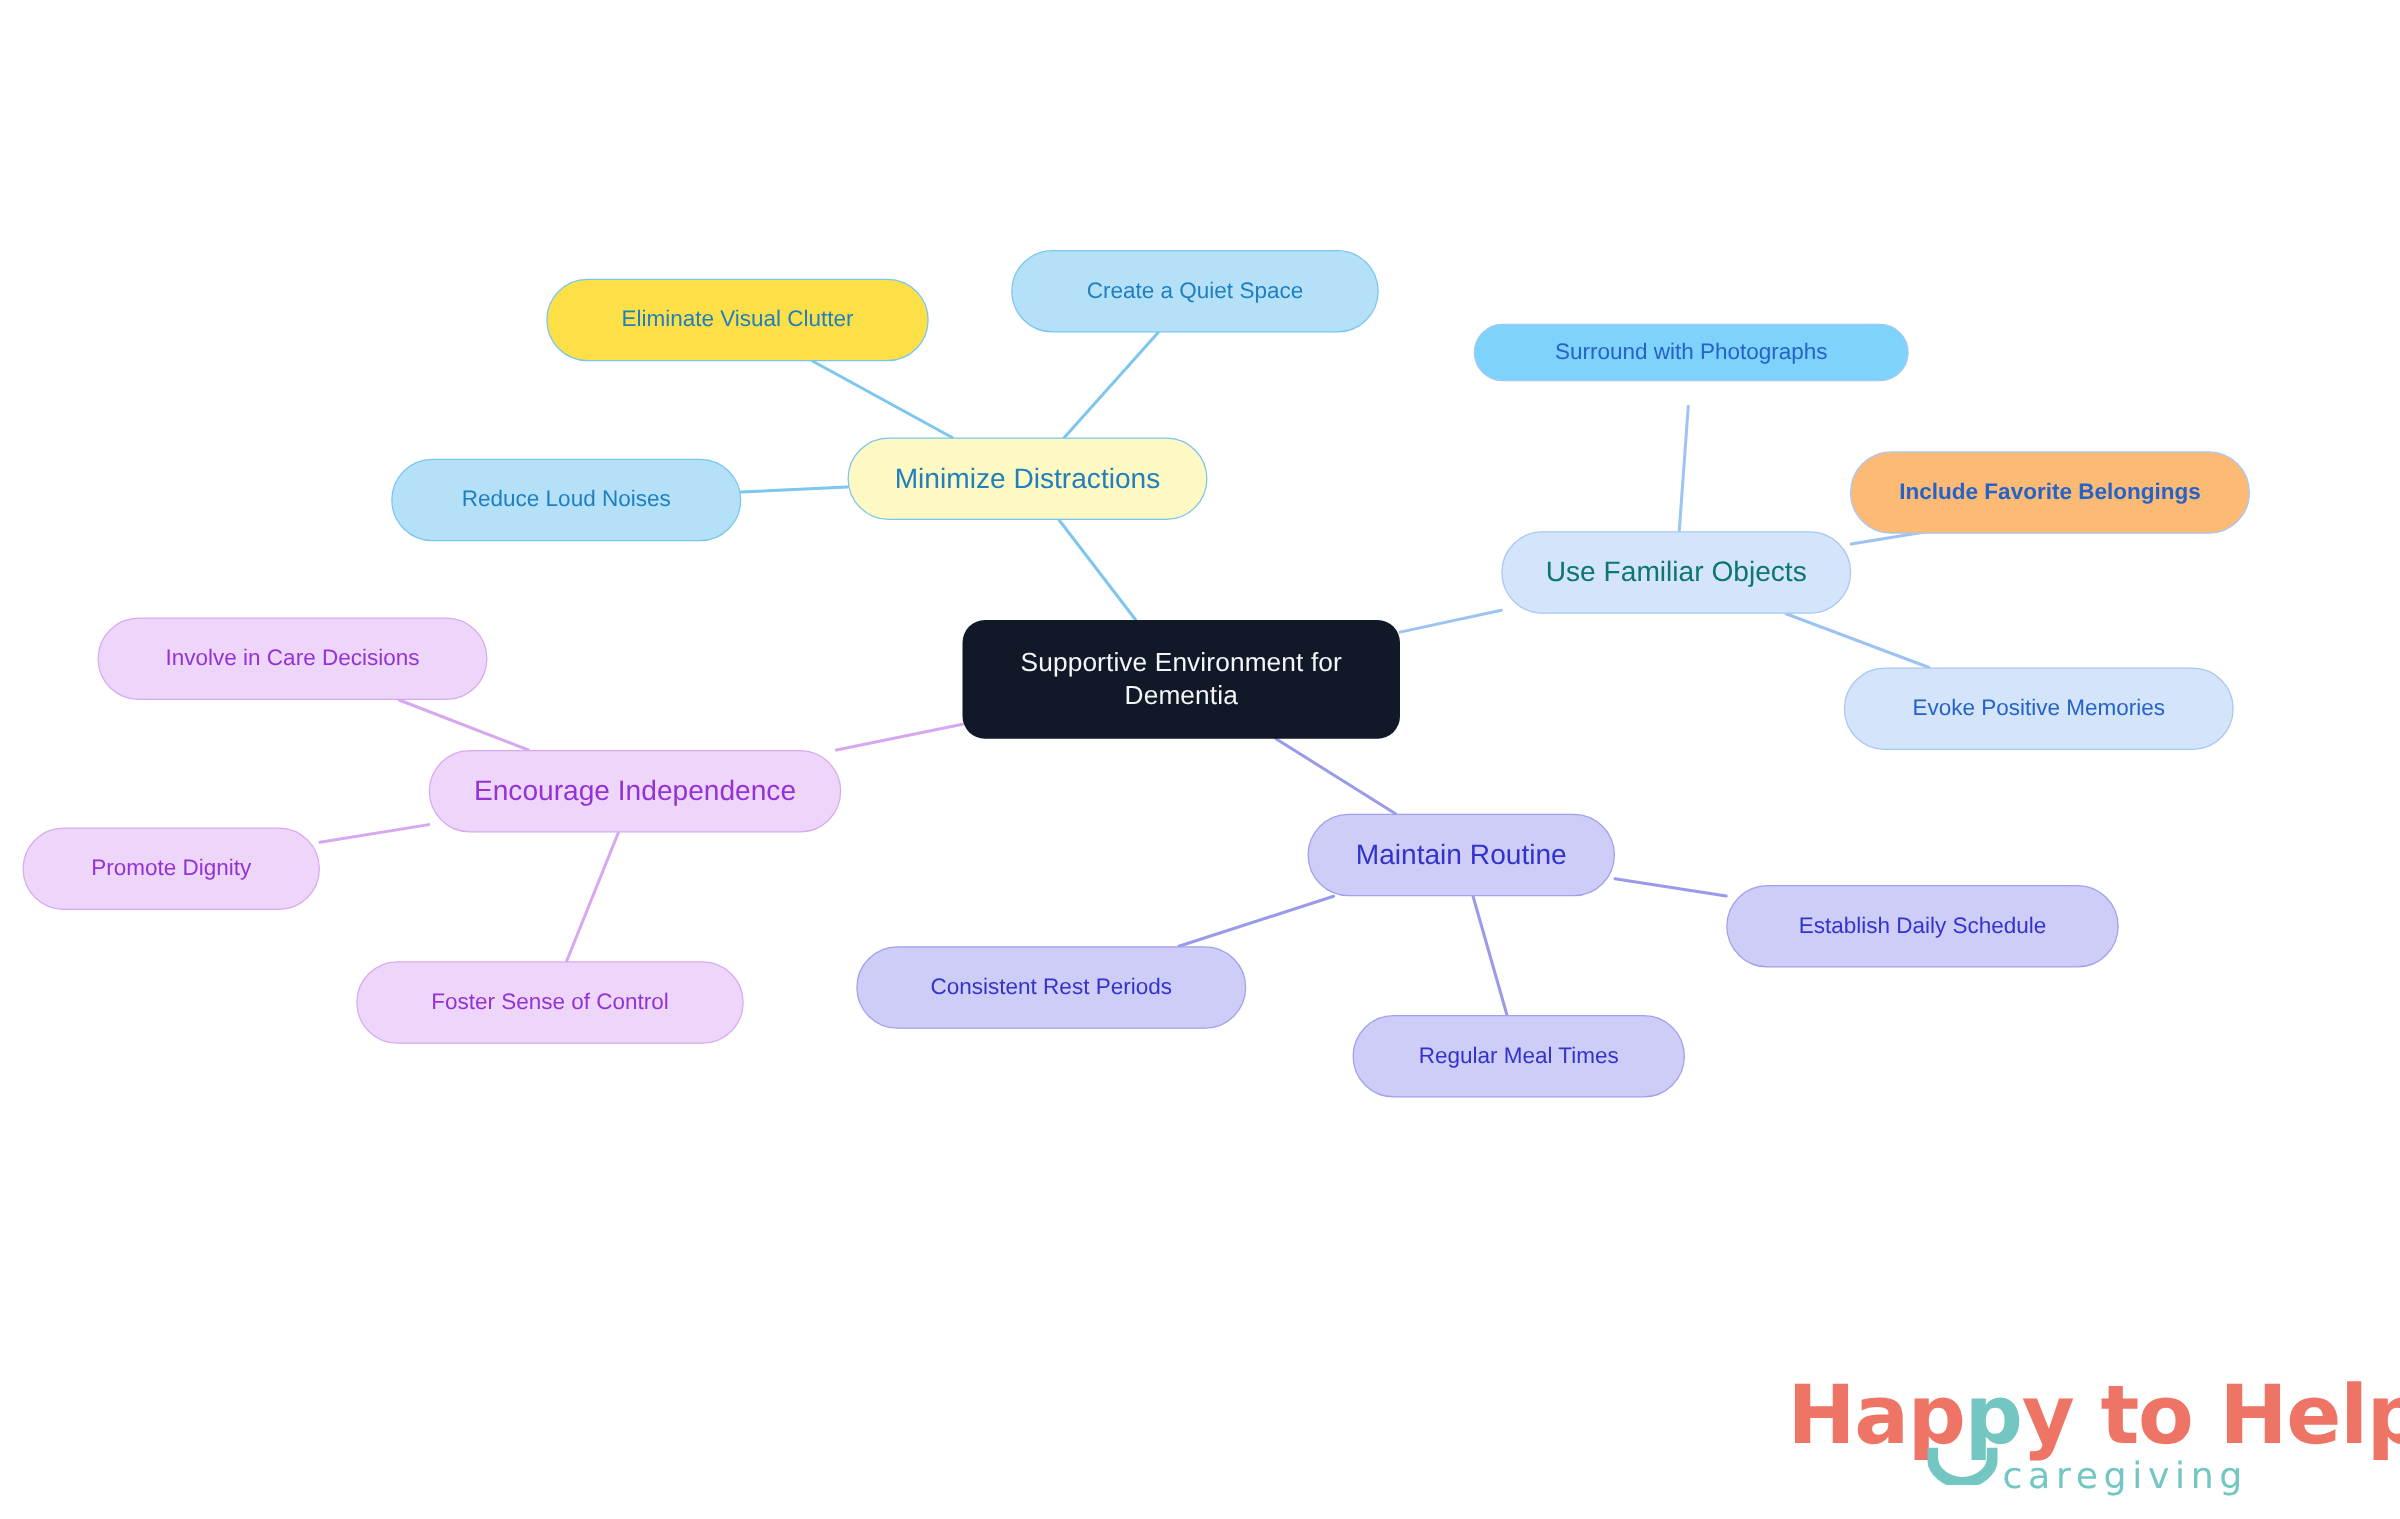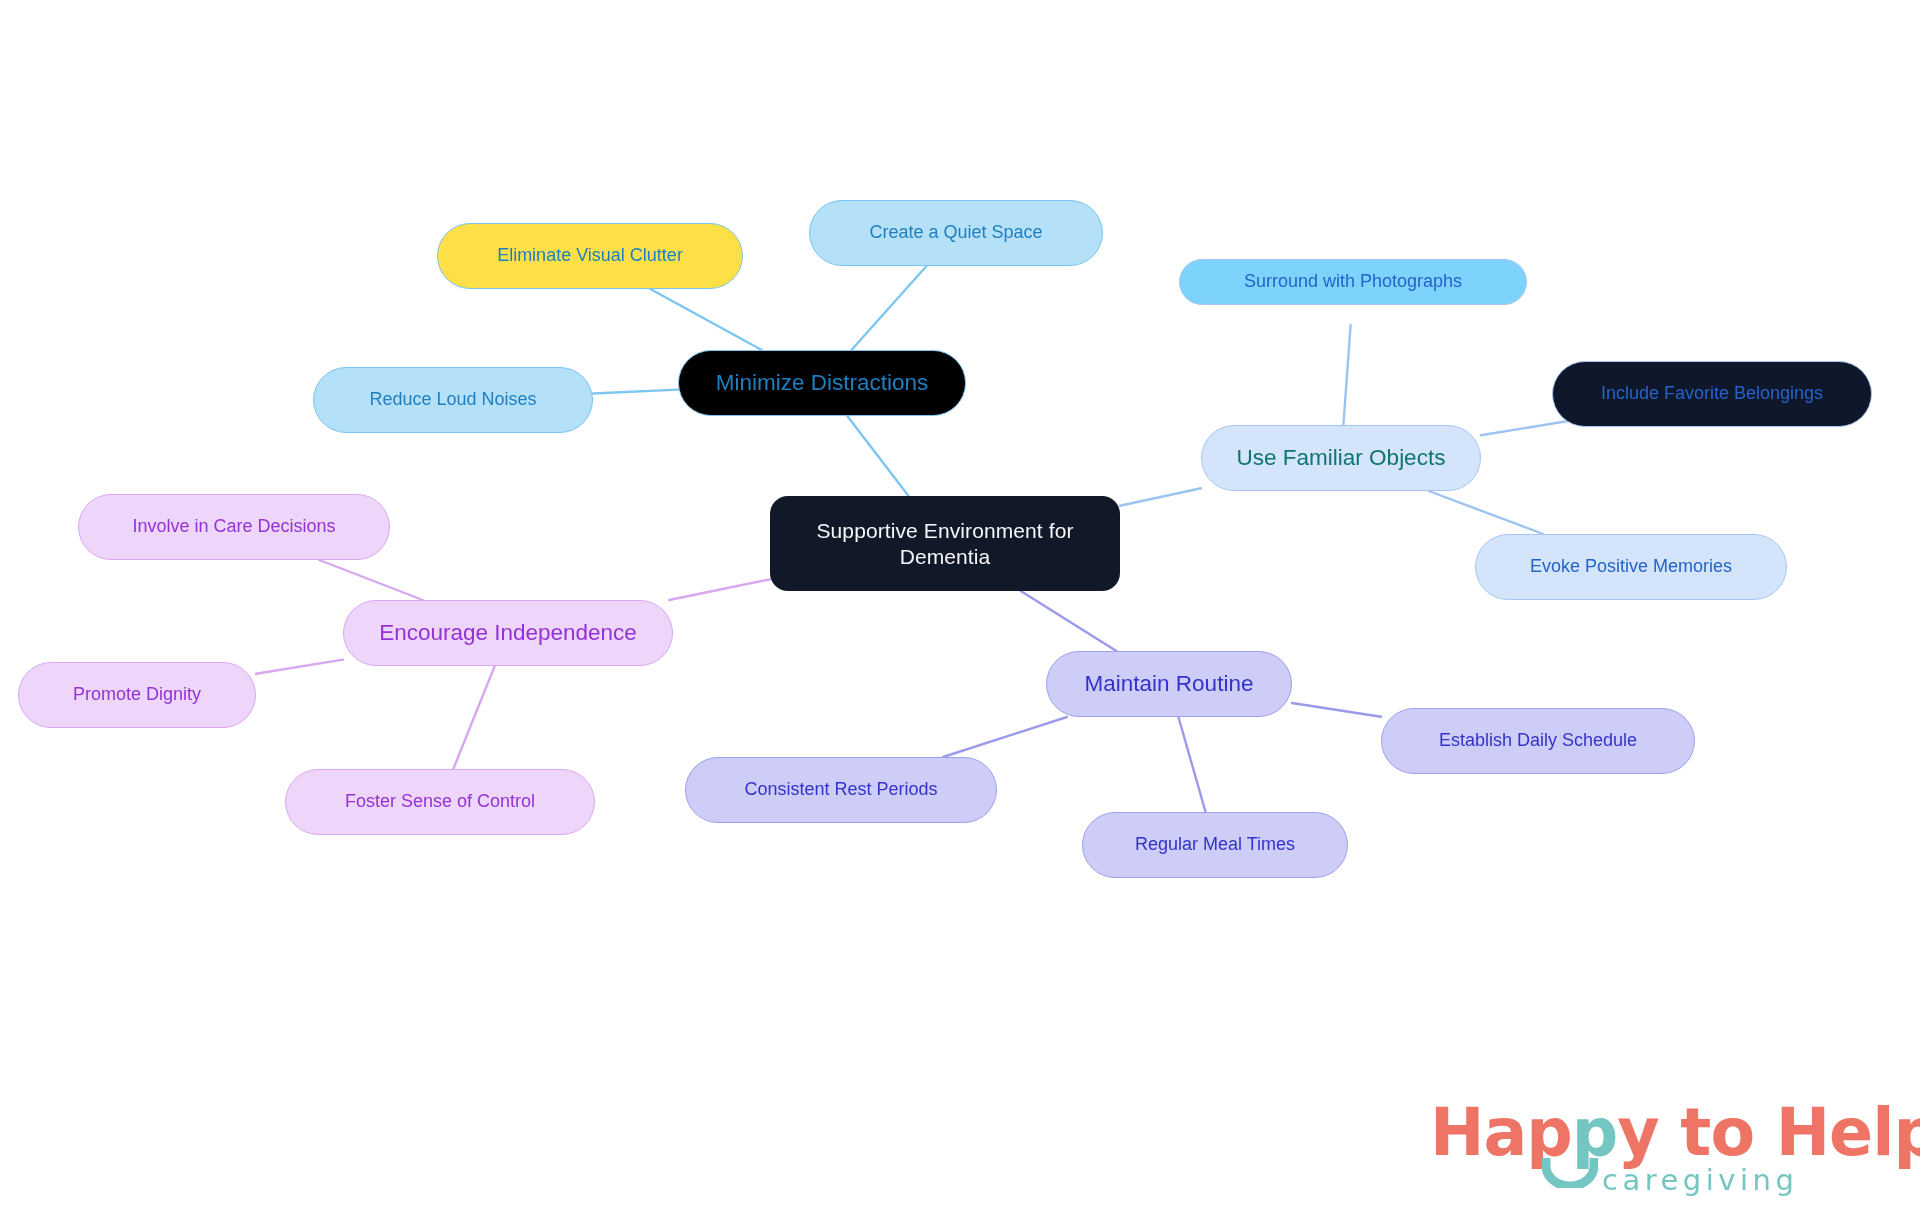--- a/index.html
+++ b/index.html
@@ -118,27 +118,27 @@
       <line x1="422.6981132075472" y1="600" x2="319.3018867924528" y2="560" stroke="#d7a7ef" stroke-width="2.4" stroke-linecap="round"></line>
       <line x1="343" y1="659.6846361185984" x2="256" y2="673.7547169811321" stroke="#d7a7ef" stroke-width="2.4" stroke-linecap="round"></line>
       <line x1="494.72189349112426" y1="666" x2="453.27810650887574" y2="769" stroke="#d7a7ef" stroke-width="2.4" stroke-linecap="round"></line>
       <line x1="1020.729537366548" y1="591" x2="1116.3879003558718" y2="651" stroke="#9a9aea" stroke-width="2.4" stroke-linecap="round"></line>
       <line x1="1292" y1="703" x2="1381" y2="716.7479674796748" stroke="#9a9aea" stroke-width="2.4" stroke-linecap="round"></line>
       <line x1="1178.4285714285713" y1="717" x2="1205.5714285714287" y2="812" stroke="#9a9aea" stroke-width="2.4" stroke-linecap="round"></line>
       <line x1="1066.8867924528302" y1="717" x2="943.1132075471698" y2="757" stroke="#9a9aea" stroke-width="2.4" stroke-linecap="round"></line>
     </svg>
 <div class="node root" style="left: 770px; top: 496px; width: 350px; height: 95px; background: rgb(17, 24, 39); color: rgb(244, 246, 248);"><span>Supportive Environment for
 Dementia</span></div>
-    <div class="node branch" style="left: 678px; top: 350px; width: 288px; height: 66px; background: #000000; border-color: rgb(121, 197, 239); color: rgb(31, 127, 191);"><span>Minimize Distractions</span></div>
+    <div class="node branch" style="left: 678px; top: 350px; width: 288px; height: 66px; background: #fef9c3; border-color: rgb(121, 197, 239); color: rgb(31, 127, 191);"><span>Minimize Distractions</span></div>
     <div class="node leaf" style="left: 437px; top: 223px; width: 306px; height: 66px; background: #fde047; border-color: rgb(121, 197, 239); color: rgb(31, 127, 191);"><span>Eliminate Visual Clutter</span></div>
     <div class="node leaf" style="left: 809px; top: 200px; width: 294px; height: 66px; background: rgb(180, 225, 248); border-color: rgb(121, 197, 239); color: rgb(31, 127, 191);"><span>Create a Quiet Space</span></div>
     <div class="node leaf" style="left: 313px; top: 367px; width: 280px; height: 66px; background: rgb(180, 225, 248); border-color: rgb(121, 197, 239); color: rgb(31, 127, 191);"><span>Reduce Loud Noises</span></div>
     <div class="node branch" style="left: 1201px; top: 425px; width: 280px; height: 66px; background: rgb(211, 228, 251); border-color: rgb(166, 199, 243); color: #0f766e;"><span>Use Familiar Objects</span></div>
     <div class="node leaf" style="left: 1179px; top: 259px; width: 348px; height: 46px; background: #7dd3fc; border-color: rgb(166, 199, 243); color: rgb(37, 99, 200);"><span>Surround with Photographs</span></div>
-    <div class="node leaf" style="left: 1552px; top: 361px; width: 320px; height: 66px; background: #0f172a; border-color: rgb(166, 199, 243); color: rgb(37, 99, 200);"><span>Include Favorite Belongings</span></div>
+    <div class="node leaf" style="left: 1480px; top: 361px; width: 320px; height: 66px; background: #fdba74; border-color: rgb(166, 199, 243); color: rgb(37, 99, 200); font-weight: bold;"><span>Include Favorite Belongings</span></div>
     <div class="node leaf" style="left: 1475px; top: 534px; width: 312px; height: 66px; background: rgb(211, 228, 251); border-color: rgb(166, 199, 243); color: rgb(37, 99, 200);"><span>Evoke Positive Memories</span></div>
     <div class="node branch" style="left: 343px; top: 600px; width: 330px; height: 66px; background: rgb(238, 213, 250); border-color: rgb(217, 169, 240); color: rgb(147, 51, 214);"><span>Encourage Independence</span></div>
     <div class="node leaf" style="left: 78px; top: 494px; width: 312px; height: 66px; background: rgb(238, 213, 250); border-color: rgb(217, 169, 240); color: rgb(147, 51, 214);"><span>Involve in Care Decisions</span></div>
     <div class="node leaf" style="left: 18px; top: 662px; width: 238px; height: 66px; background: rgb(238, 213, 250); border-color: rgb(217, 169, 240); color: rgb(147, 51, 214);"><span>Promote Dignity</span></div>
     <div class="node leaf" style="left: 285px; top: 769px; width: 310px; height: 66px; background: rgb(238, 213, 250); border-color: rgb(217, 169, 240); color: rgb(147, 51, 214); text-align: right;"><span>Foster Sense of Control</span></div>
     <div class="node branch" style="left: 1046px; top: 651px; width: 246px; height: 66px; background: rgb(205, 205, 247); border-color: rgb(160, 160, 236); color: rgb(51, 51, 204);"><span>Maintain Routine</span></div>
     <div class="node leaf" style="left: 1381px; top: 708px; width: 314px; height: 66px; background: rgb(205, 205, 247); border-color: rgb(160, 160, 236); color: rgb(51, 51, 204);"><span>Establish Daily Schedule</span></div>
     <div class="node leaf" style="left: 1082px; top: 812px; width: 266px; height: 66px; background: rgb(205, 205, 247); border-color: rgb(160, 160, 236); color: rgb(51, 51, 204);"><span>Regular Meal Times</span></div>
     <div class="node leaf" style="left: 685px; top: 757px; width: 312px; height: 66px; background: rgb(205, 205, 247); border-color: rgb(160, 160, 236); color: rgb(51, 51, 204);"><span>Consistent Rest Periods</span></div>
   </div>

